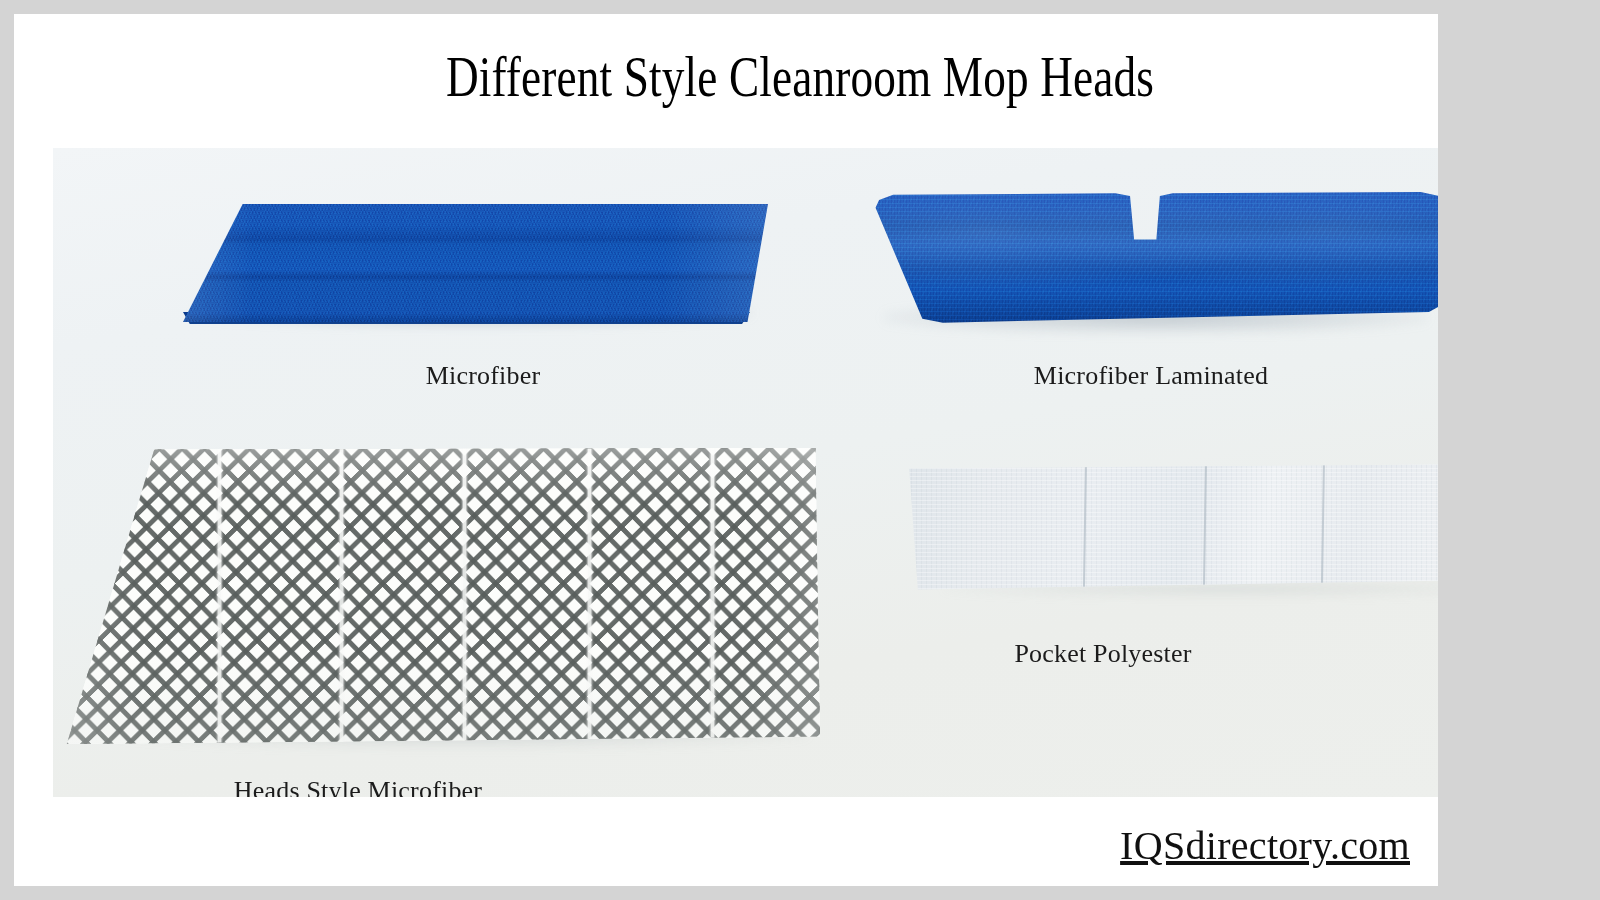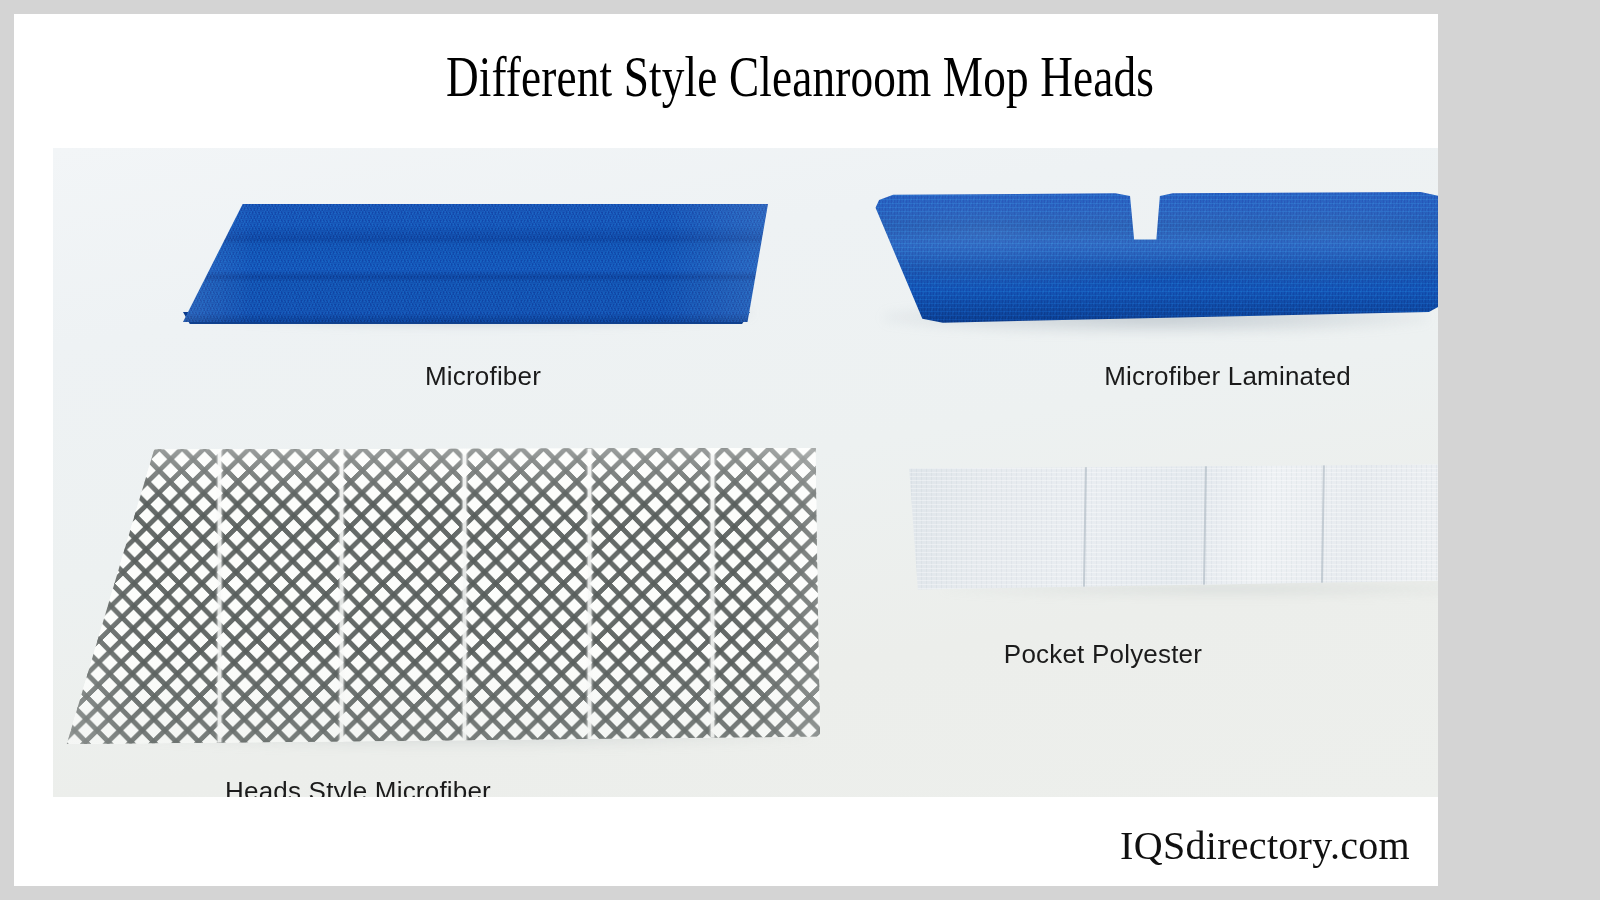--- a/index.html
+++ b/index.html
@@ -60,21 +60,21 @@
         #edefec 100%);
     overflow: hidden;
   }
 
   
   .figure { position: absolute; }
 
   .caption {
     position: absolute;
     text-align: center;
-    font-family: Liberation Sans, sans-serif;
+    font-family: Liberation Serif, serif;
     font-size: 26px;
     line-height: 32px;
     color: #1b1b1b;
     white-space: nowrap;
     letter-spacing: 0.2px;
   }
 
   
   #fig-microfiber {
     left: 130px;  top: 56px;  width: 585px; height: 135px;
@@ -274,20 +274,21 @@
   #watermark {
     position: absolute;
     right: 28px;
     bottom: 16px;
     font-family: "Liberation Serif", "DejaVu Serif", serif;
     font-size: 40px;
     line-height: 48px;
     color: #101010;
     letter-spacing: 0.3px;
     white-space: nowrap;
+    text-decoration: underline;
   }
 </style>
 </head>
 <body>
 
 <div id="page">
 
   <div id="title">Different Style Cleanroom Mop Heads</div>
 
   <div id="photo-panel">
@@ -296,21 +297,21 @@
       <div class="mf-shadow"></div>
       <div class="mf-edge"></div>
       <div class="mf-body"></div>
     </div>
     <div class="caption" style="left:230px; top:212px; width:400px;">Microfiber</div>
 
     <div class="figure" id="fig-laminated">
       <div class="lam-shadow"></div>
       <div class="lam-body"></div>
     </div>
-    <div class="caption" style="left:898px; top:212px; width:400px;text-align:right;">Microfiber Laminated</div>
+    <div class="caption" style="left:898px; top:212px; width:400px;">Microfiber Laminated</div>
 
     <div class="figure" id="fig-pocket">
       <div class="pk-shadow"></div>
       <div class="pk-body">
         <div class="pk-seam" style="left:155px;"></div>
         <div class="pk-seam" style="left:277px;"></div>
         <div class="pk-seam" style="left:400px;"></div>
         <div class="pk-seam" style="left:525px;"></div>
         <div class="pk-seam" style="left:648px;"></div>
       </div>

